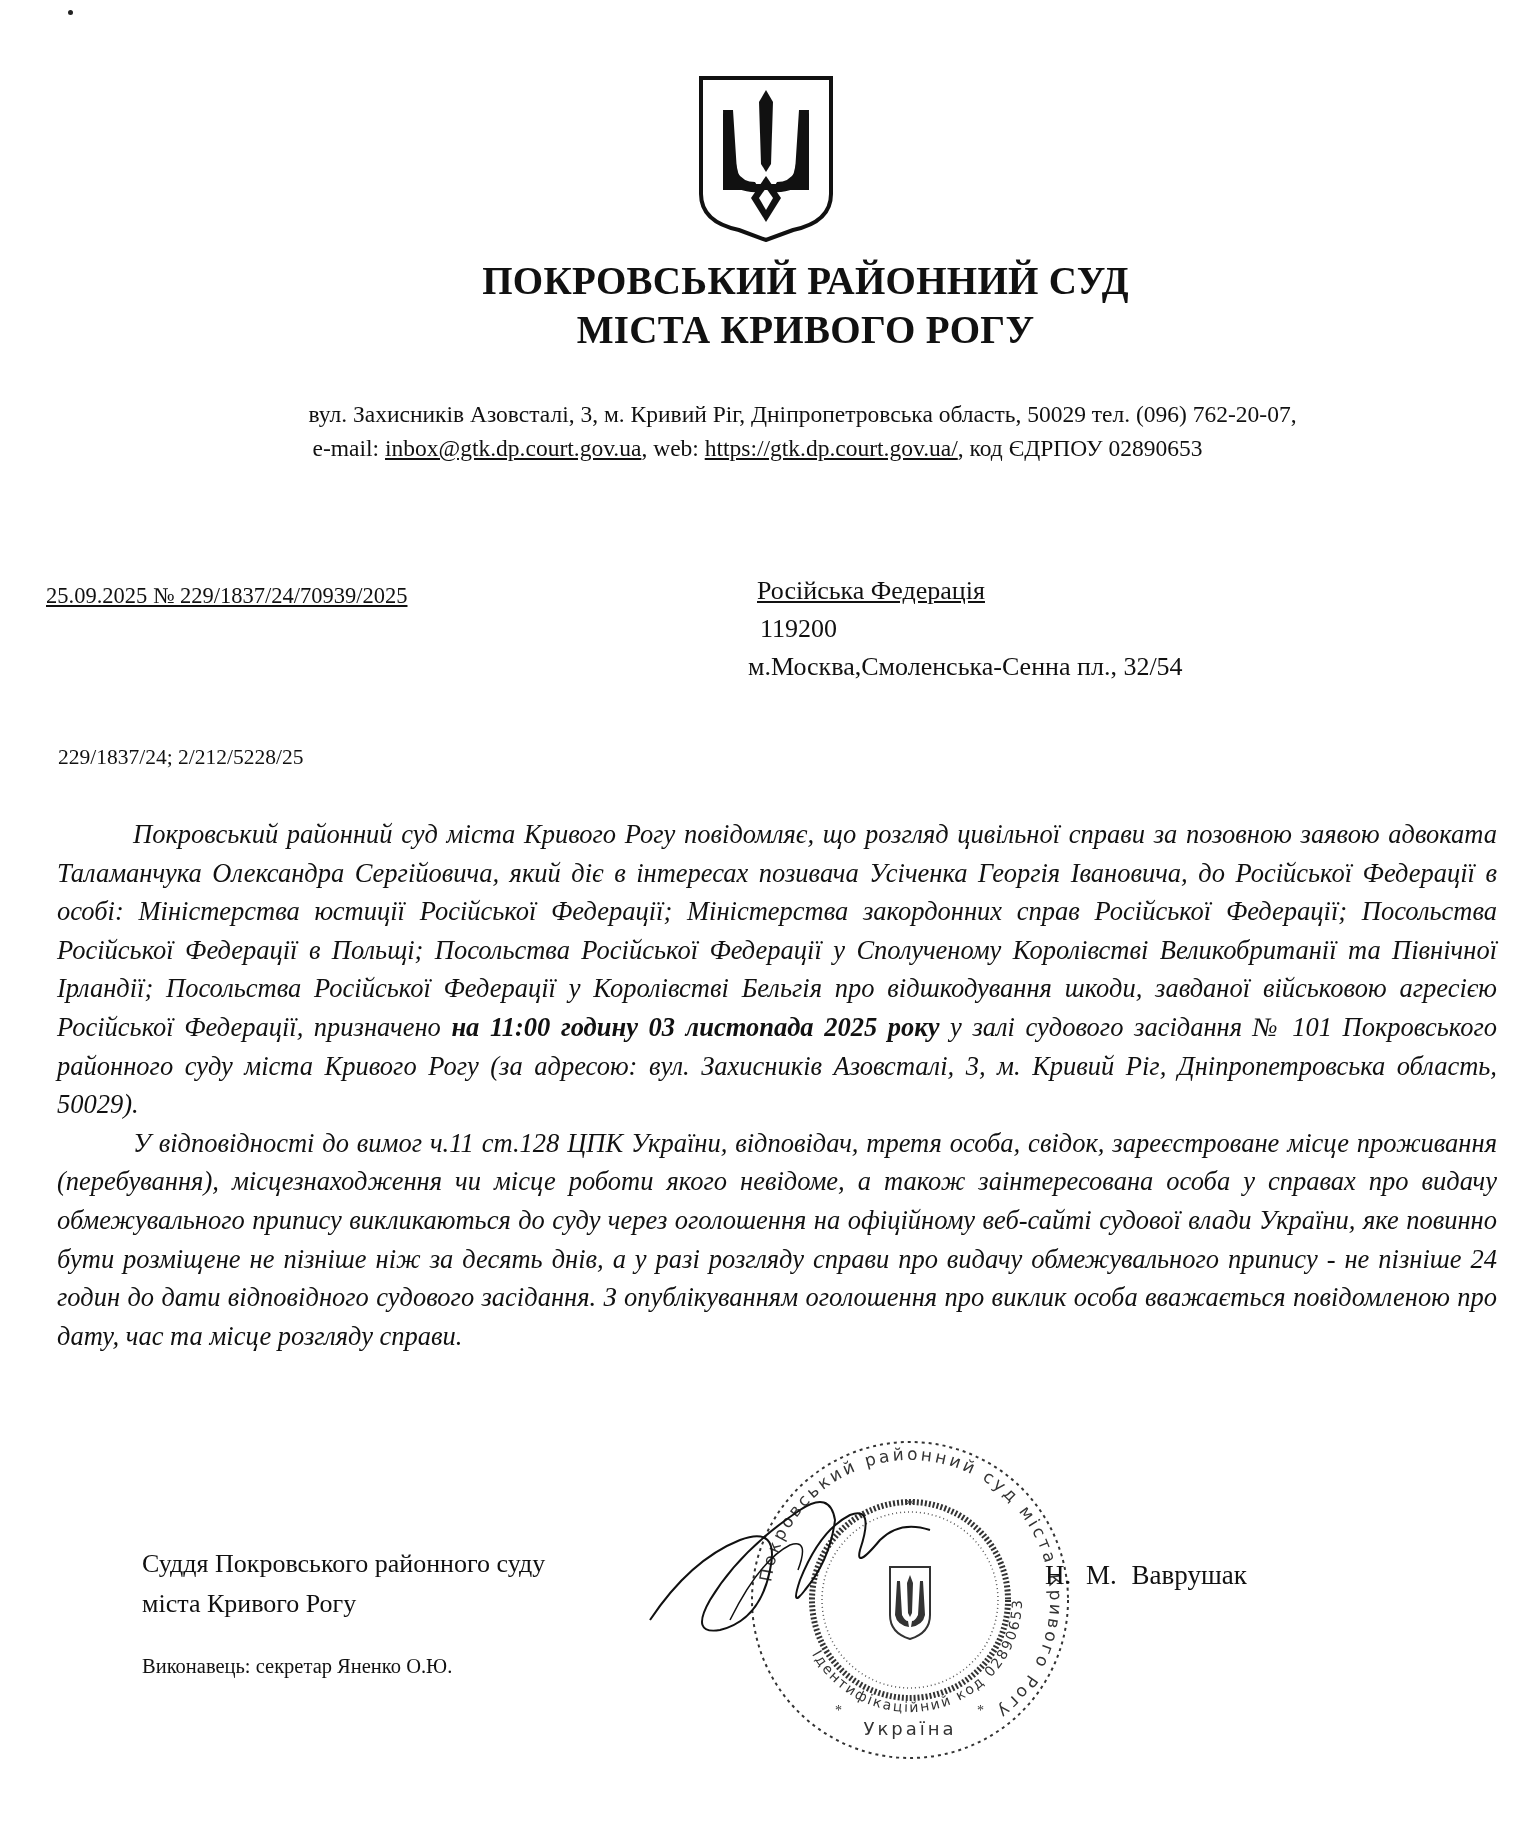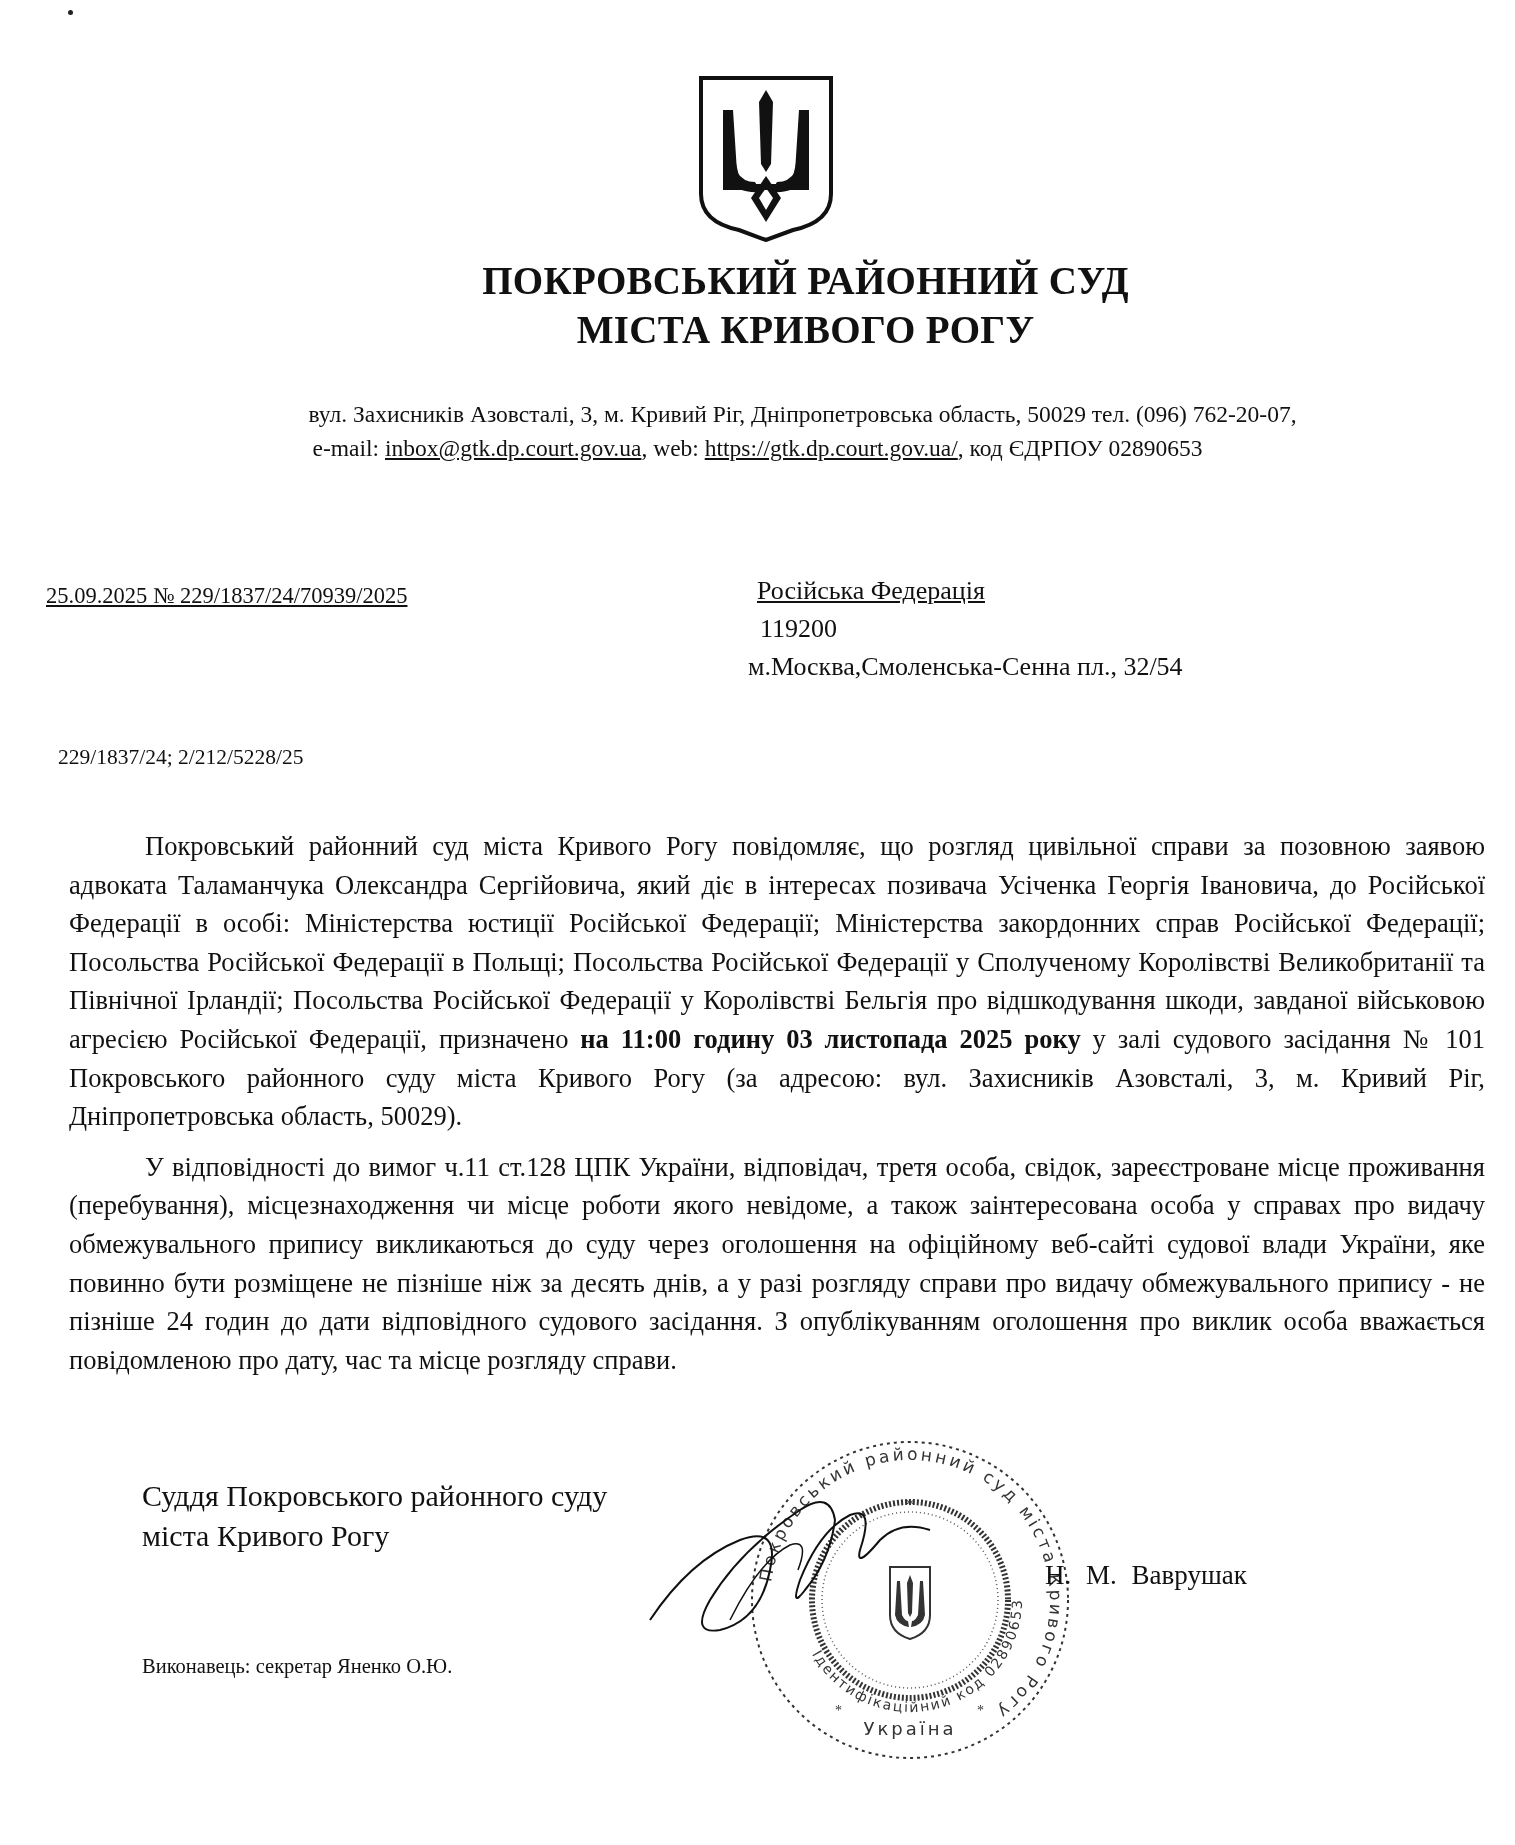--- a/index.html
+++ b/index.html
@@ -26,23 +26,23 @@
     .recipient { left: 742px; top: 572px; font-size: 26px; line-height: 38px; }
     .recipient div { white-space: nowrap; }
     .r1 { margin-left: 15px; text-decoration: underline; }
     .r2 { margin-left: 0; }
     .r3 { margin-left: 18px; }
     .r4 { margin-left: 6px; }
     .body {
       left: 57px; top: 815px; width: 1440px; font-size: 26.5px; line-height: 38.6px;
       text-align: justify;
     }
-    .body p { margin: 12px; text-indent: 76px; }
+    .body p { margin: 0; text-indent: 76px; font-style: italic; }
     .body b { font-weight: bold; }
-    .sig-left { left: 142px; top: 1476px; font-size: 30px; line-height: 40px; }
+    .sig-left { left: 142px; top: 1544px; font-size: 26px; line-height: 40px; }
     .executor { left: 142px; top: 1655px; font-size: 20.5px; }
     .sig-name { left: 1045px; top: 1560px; font-size: 27px; word-spacing: 8px; }
     .stamp { left: 745px; top: 1435px; width: 330px; height: 330px; }
     .signature { left: 630px; top: 1470px; width: 330px; height: 180px; }
     .dot { width: 5px; height: 5px; background: #222; border-radius: 50%; }
   </style>
 </head>
 <body>
 
 <svg class="abs emblem" viewBox="0 0 146 170">

